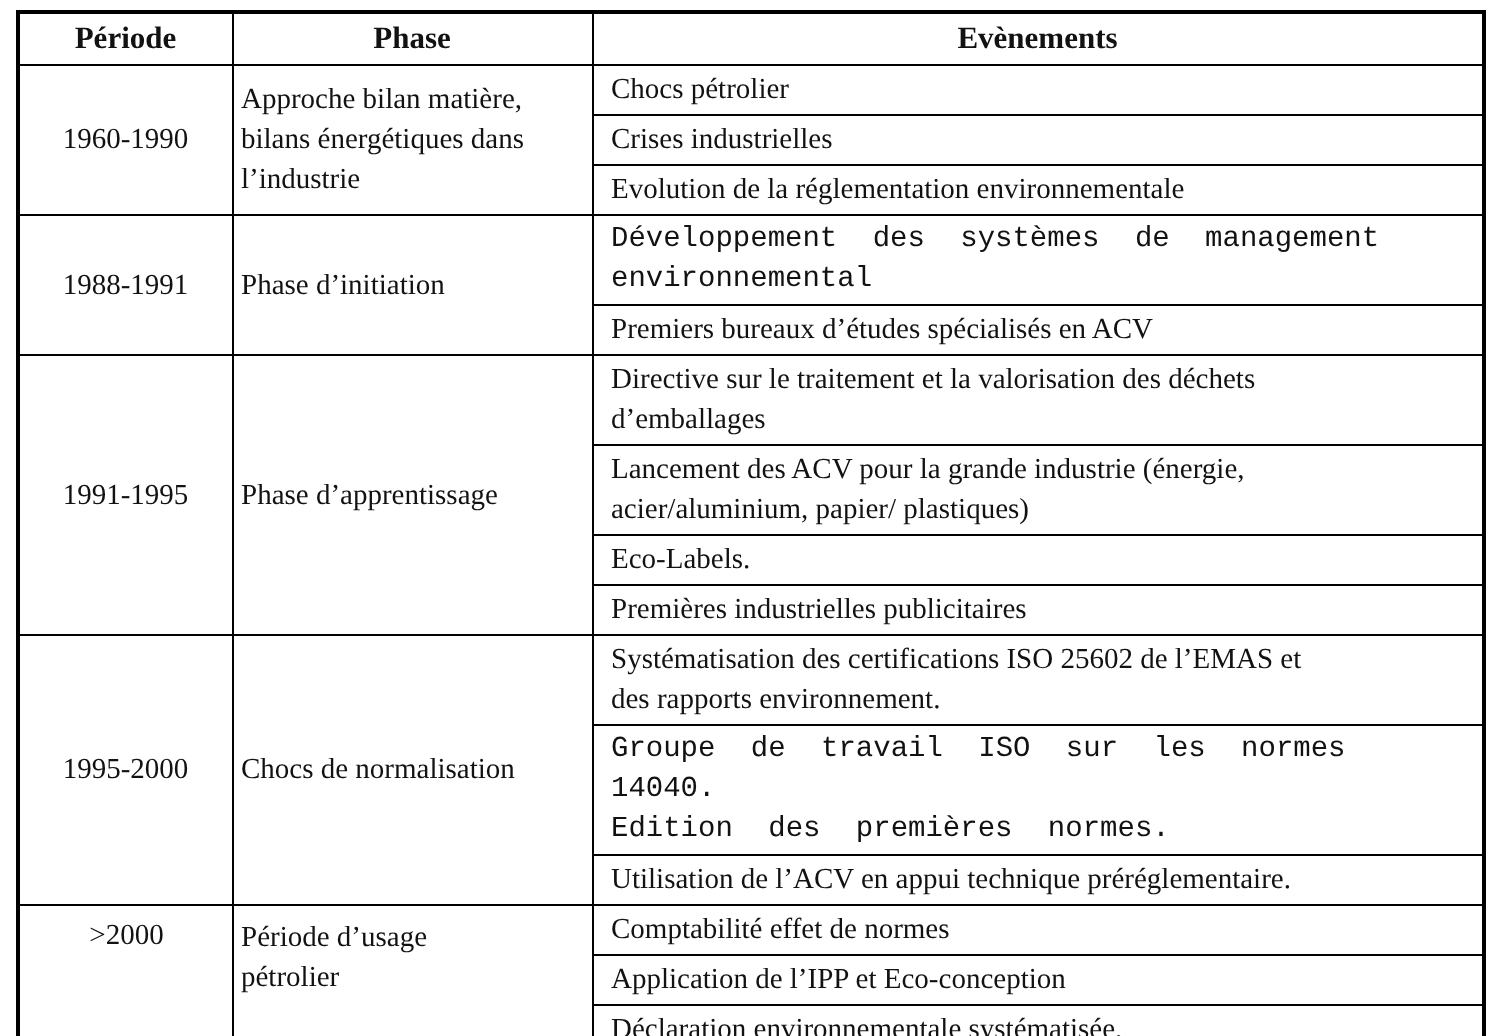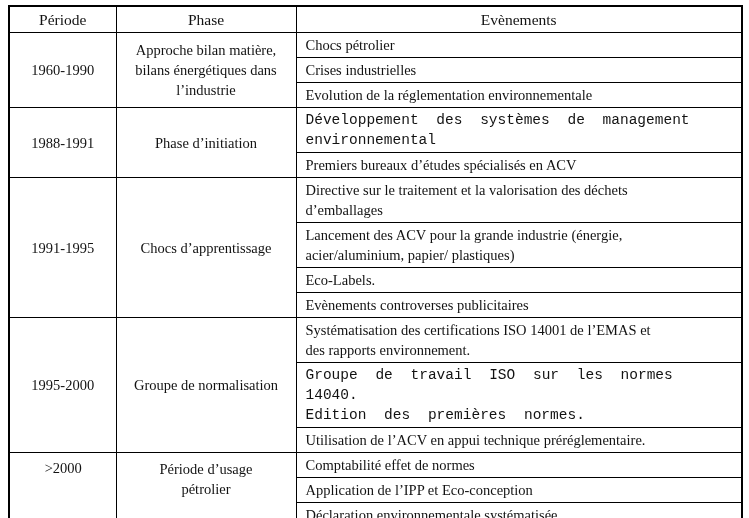--- a/index.html
+++ b/index.html
@@ -21,40 +21,40 @@
     border: 2px solid #000;
     background: #fff;
   }
   th, td {
     border: 1px solid #000;
     font-size: 14.5px;
     line-height: 1.38;
     overflow: hidden;
   }
   th {
-    font-weight: normal;
+    font-weight: bold;
     padding: 2px 0;
     height: 25px;
     font-size: 15.5px;
   }
   td.period {
     text-align: center;
     vertical-align: middle;
     padding: 2px 0;
   }
   td.period.top-left {
     text-align: center;
     vertical-align: top;
     padding: 5px 6px 2px 7px;
   }
   td.phase {
-    text-align: center;
+    text-align: left;
     vertical-align: middle;
     white-space: pre-line;
-    padding: 2px 14px;
+    padding: 2px 4px;
   }
   td.phase.top {
     vertical-align: top;
     padding-top: 6px;
   }
   td.event {
     text-align: left;
     vertical-align: middle;
     white-space: pre-line;
     padding: 2px 2px 2px 9px;
@@ -98,39 +98,39 @@
       <td class="phase" rowspan="2">Phase d’initiation</td>
       <td class="event spread">Développement des systèmes de management
 environnemental</td>
     </tr>
     <tr>
       <td class="event">Premiers bureaux d’études spécialisés en ACV</td>
     </tr>
 
     <tr>
       <td class="period" rowspan="4">1991-1995</td>
-      <td class="phase" rowspan="4">Chocs d’apprentissage</td>
+      <td class="phase" rowspan="4">Phase d’apprentissage</td>
       <td class="event">Directive sur le traitement et la valorisation des déchets
 d’emballages</td>
     </tr>
     <tr>
       <td class="event">Lancement des ACV pour la grande industrie (énergie,
 acier/aluminium, papier/ plastiques)</td>
     </tr>
     <tr>
       <td class="event">Eco-Labels.</td>
     </tr>
     <tr>
-      <td class="event">Evènements controverses publicitaires</td>
+      <td class="event">Premières industrielles publicitaires</td>
     </tr>
 
     <tr>
       <td class="period" rowspan="3">1995-2000</td>
-      <td class="phase" rowspan="3">Groupe de normalisation</td>
-      <td class="event">Systématisation des certifications ISO 14001 de l’EMAS et
+      <td class="phase" rowspan="3">Chocs de normalisation</td>
+      <td class="event">Systématisation des certifications ISO 25602 de l’EMAS et
 des rapports environnement.</td>
     </tr>
     <tr>
       <td class="event spread">Groupe de travail ISO sur les normes 14040.
 Edition des premières normes.</td>
     </tr>
     <tr>
       <td class="event">Utilisation de l’ACV en appui technique préréglementaire.</td>
     </tr>
 

